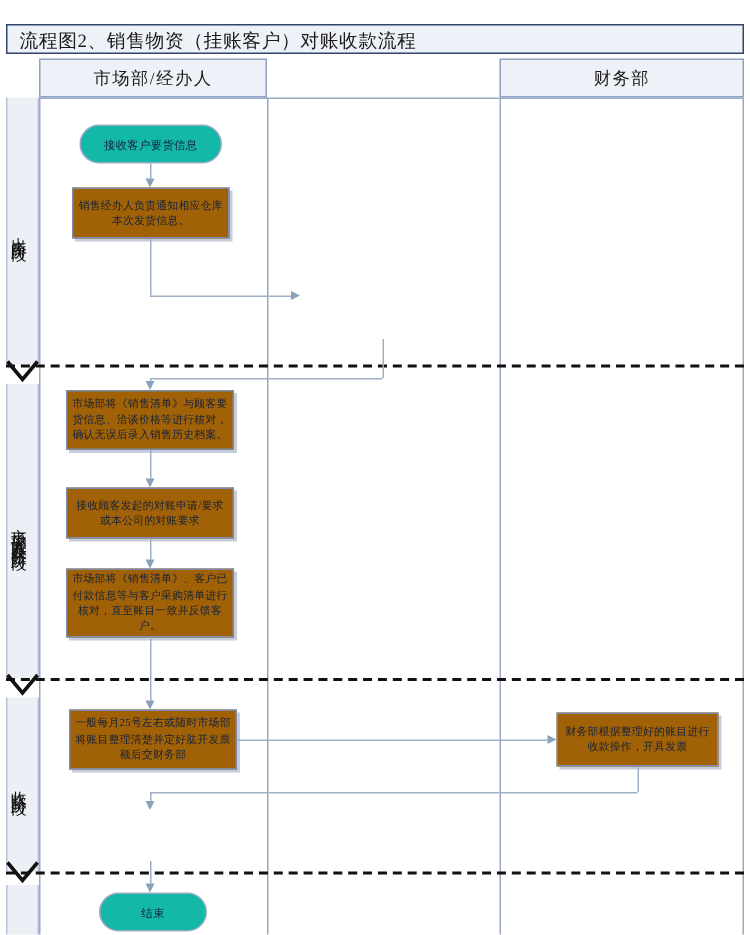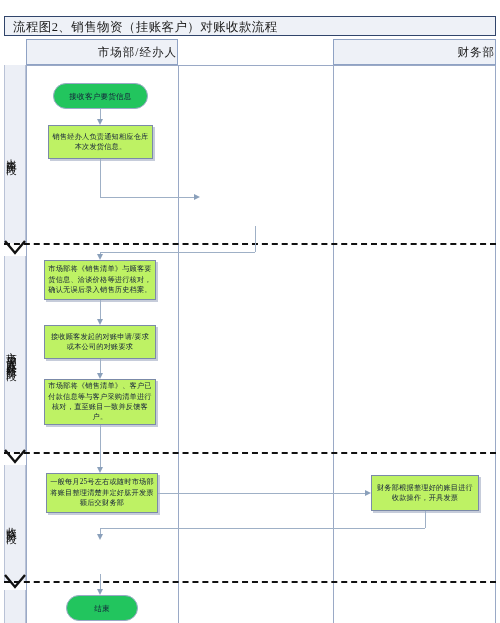--- a/index.html
+++ b/index.html
@@ -21,21 +21,21 @@
     position:absolute;left:8px;top:2px;
     font-size:12.5px;letter-spacing:.4px;white-space:nowrap;
     font-family:"Liberation Serif","DejaVu Serif",serif;
   }
 
   
   .hdr{
     position:absolute;top:27px;height:26px;
     border:1px solid #8fa2c4;
     background:#eef1f7;box-sizing:border-box;
-    display:flex;align-items:center;justify-content:flex-end;
+    display:flex;align-items:center;justify-content:center;
     font-size:11.5px;letter-spacing:1px;
   }
   .hdr-a{left:26px;width:152px;}
   .hdr-b{left:178px;width:155px;}
   .hdr-c{left:333px;width:163px;}
 
   
   .body-frame{
     position:absolute;left:26px;top:53px;width:470px;height:566px;
     border:1px solid #9aa9c6;box-sizing:border-box;
@@ -69,35 +69,35 @@
 
   
   .stage-div{
     position:absolute;left:4px;width:492px;height:0;
     border-top:2px dashed #111;
   }
 
   
   .node{
     position:absolute;box-sizing:border-box;
-    background:#bef264;
+    background:#a16207;
     border:1px solid #7b8aa8;
     display:flex;align-items:center;justify-content:center;
     text-align:center;
     font-size:7.2px;line-height:1.45;
     letter-spacing:.2px;
     padding:2px 3px;
     color:#14203a;
     font-family:"Liberation Serif","DejaVu Serif",serif;
   }
   .node.terminal{
     border-radius:22px;
     border:1px solid #9aa9c6;
     font-size:7.6px;
-    background:#22c55e;
+    background:#14b8a6;
   }
   .node.shadow{
     box-shadow:2px 2px 0 #c6ccda;
   }
 
   
   .ln{position:absolute;background:#9fb0c6;}
   .lv{width:1px;}
   .lh{height:1px;}
   .arw{position:absolute;width:0;height:0;}

